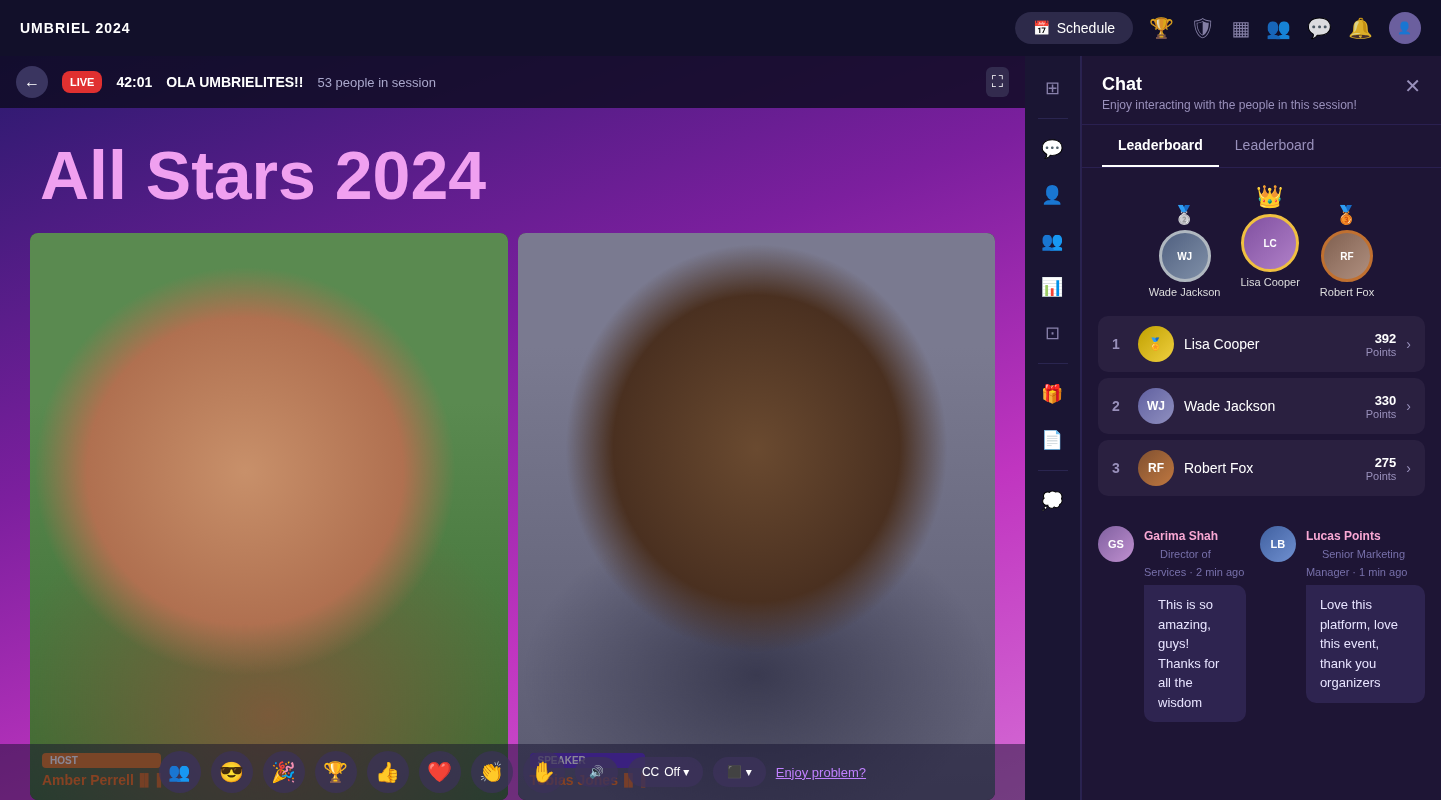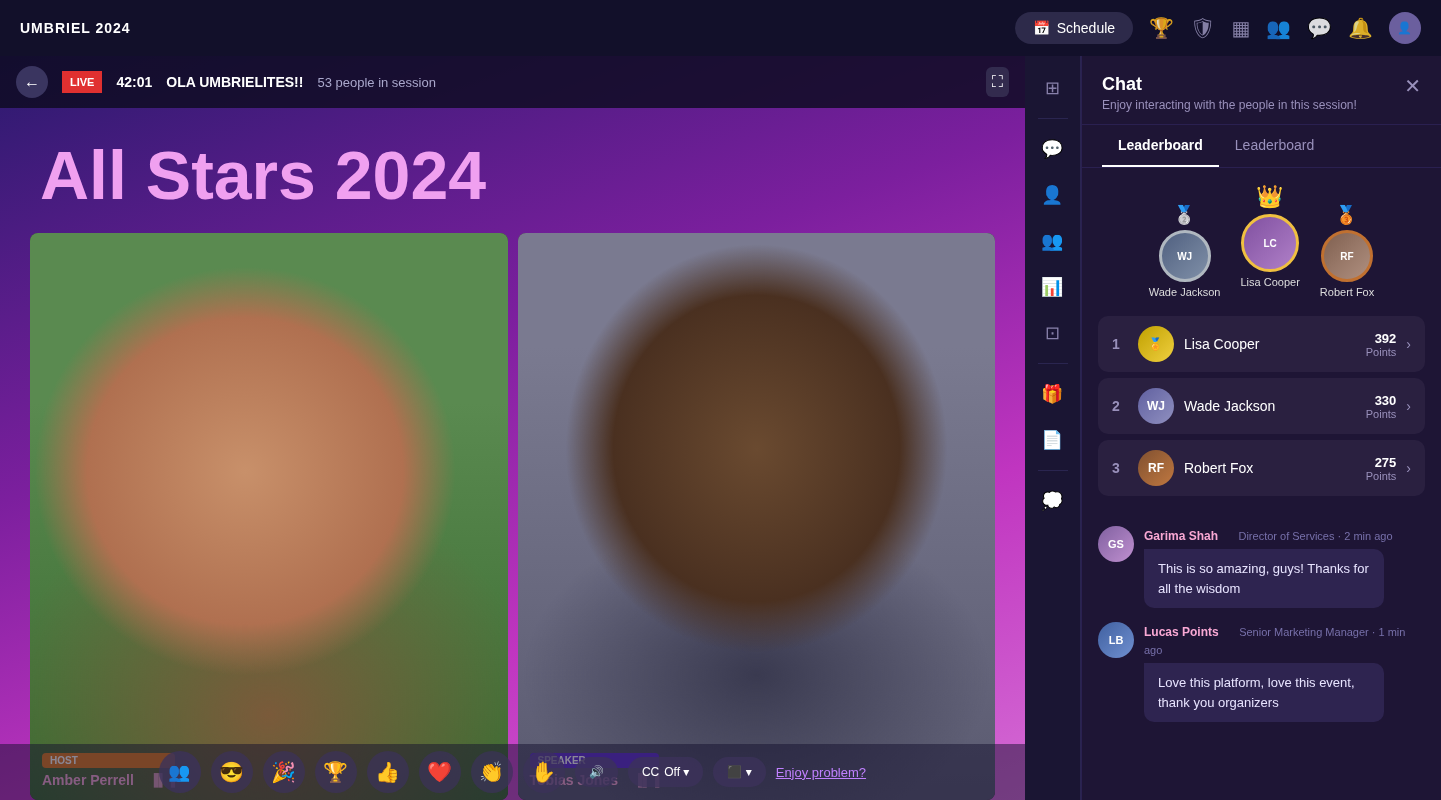--- a/index.html
+++ b/index.html
@@ -75,21 +75,21 @@
       cursor: pointer;
       display: flex; align-items: center; justify-content: center;
       color: #fff; font-size: 16px;
     }
     .live-badge {
       background: #e03030;
       color: #fff;
       font-size: 11px;
       font-weight: 700;
       padding: 5px 8px;
-      border-radius: 0;
+      border-radius: 8px;
     }
     .timer { color: #fff; font-size: 14px; font-weight: 600; }
     .session-title { color: #fff; font-size: 14px; font-weight: 700; }
     .session-people { color: #aaa8cc; font-size: 13px; }
     .fullscreen-btn {
       margin-left: auto;
       background: rgba(60,55,90,0.7);
       border: none;
       border-radius: 6px;
       padding: 6px;
@@ -159,26 +159,26 @@
       display: inline-block;
       padding: 2px 8px;
       border-radius: 4px;
       font-size: 10px;
       font-weight: 700;
       color: #fff;
     }
     .role-host { background: #e07a20; }
     .role-speaker { background: #6030d0; }
     .video-name {
-      color: #f9a8d4;
+      color: #f97316;
       font-size: 14px;
       font-weight: 600;
       display: flex;
       align-items: center;
-      gap: 16px;
+      gap: 2px;
     }
     .audio-waves { font-size: 12px; opacity: 0.8; }
 
     
     .bottom-controls {
       position: absolute;
       bottom: 0;
       left: 0; right: 0;
       height: 56px;
       display: flex;
@@ -356,21 +356,20 @@
     .lb-rank-1 .lb-avatar { background: linear-gradient(135deg, #c0a000, #f0d040); }
     .lb-rank-2 .lb-avatar { background: linear-gradient(135deg, #6060a0, #9090c0); }
     .lb-rank-3 .lb-avatar { background: linear-gradient(135deg, #805030, #c07840); }
 
     
     .chat-messages {
       flex: 1;
       padding: 14px 16px;
       overflow-y: auto;
       display: flex;
-      flex-direction: column;
       gap: 14px;
     }
     .chat-msg { display: flex; gap: 10px; align-items: flex-start; }
     .msg-avatar {
       width: 36px; height: 36px;
       border-radius: 50%;
       background: #5a4a80;
       flex-shrink: 0;
       display: flex; align-items: center; justify-content: center;
       color: #fff; font-size: 11px; font-weight: 600;

